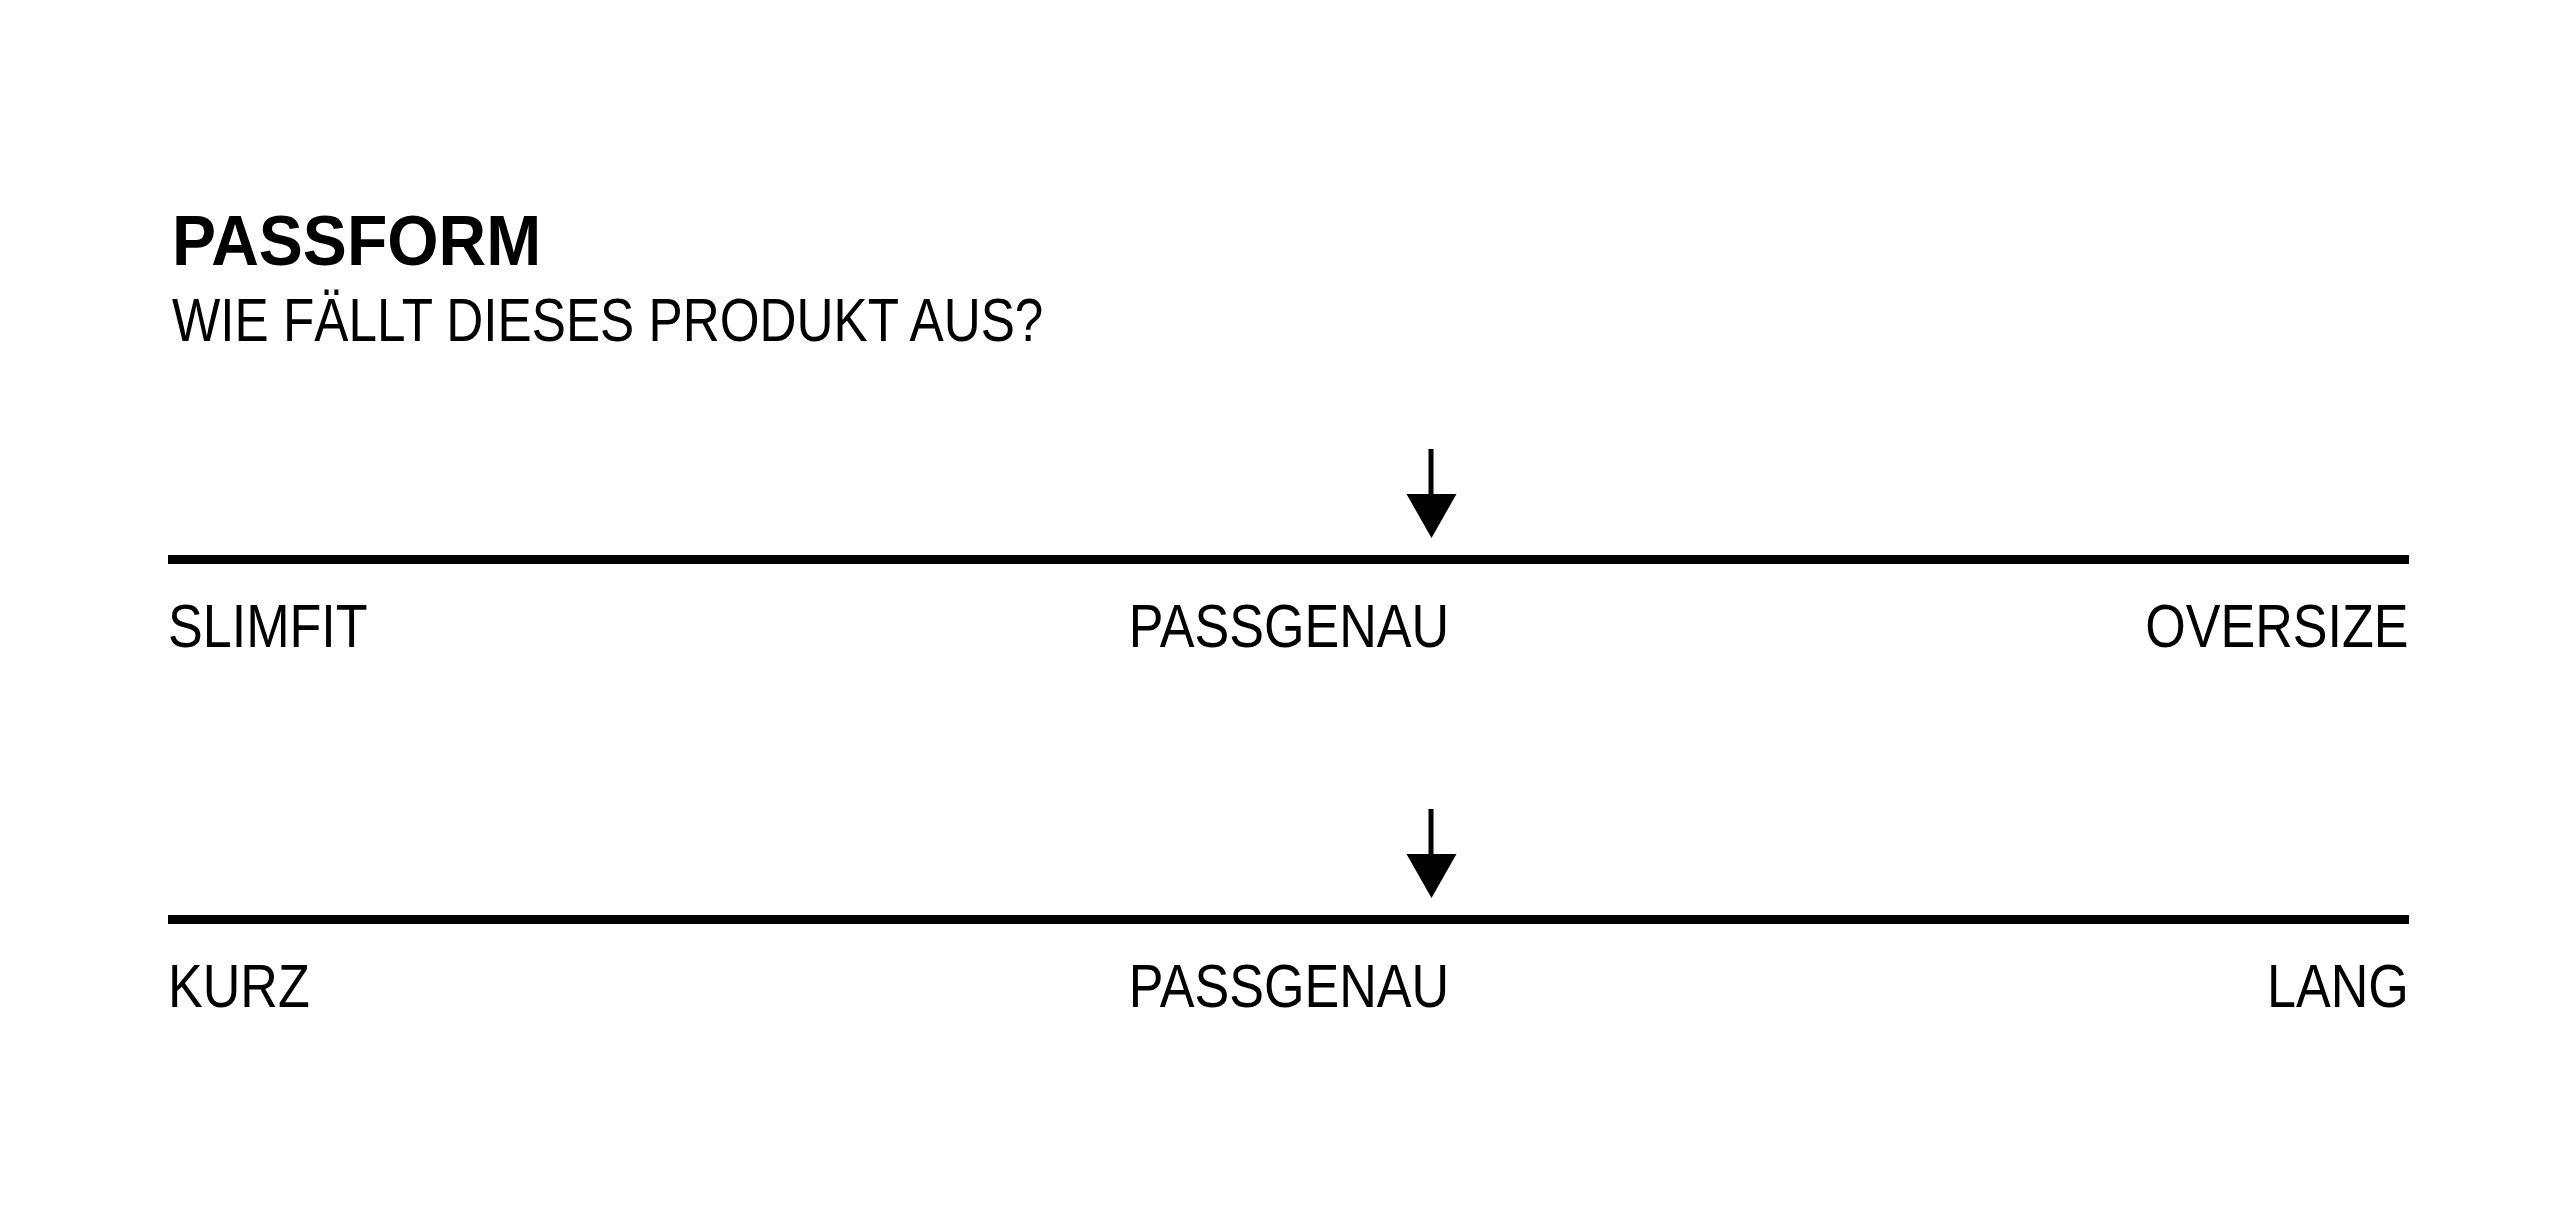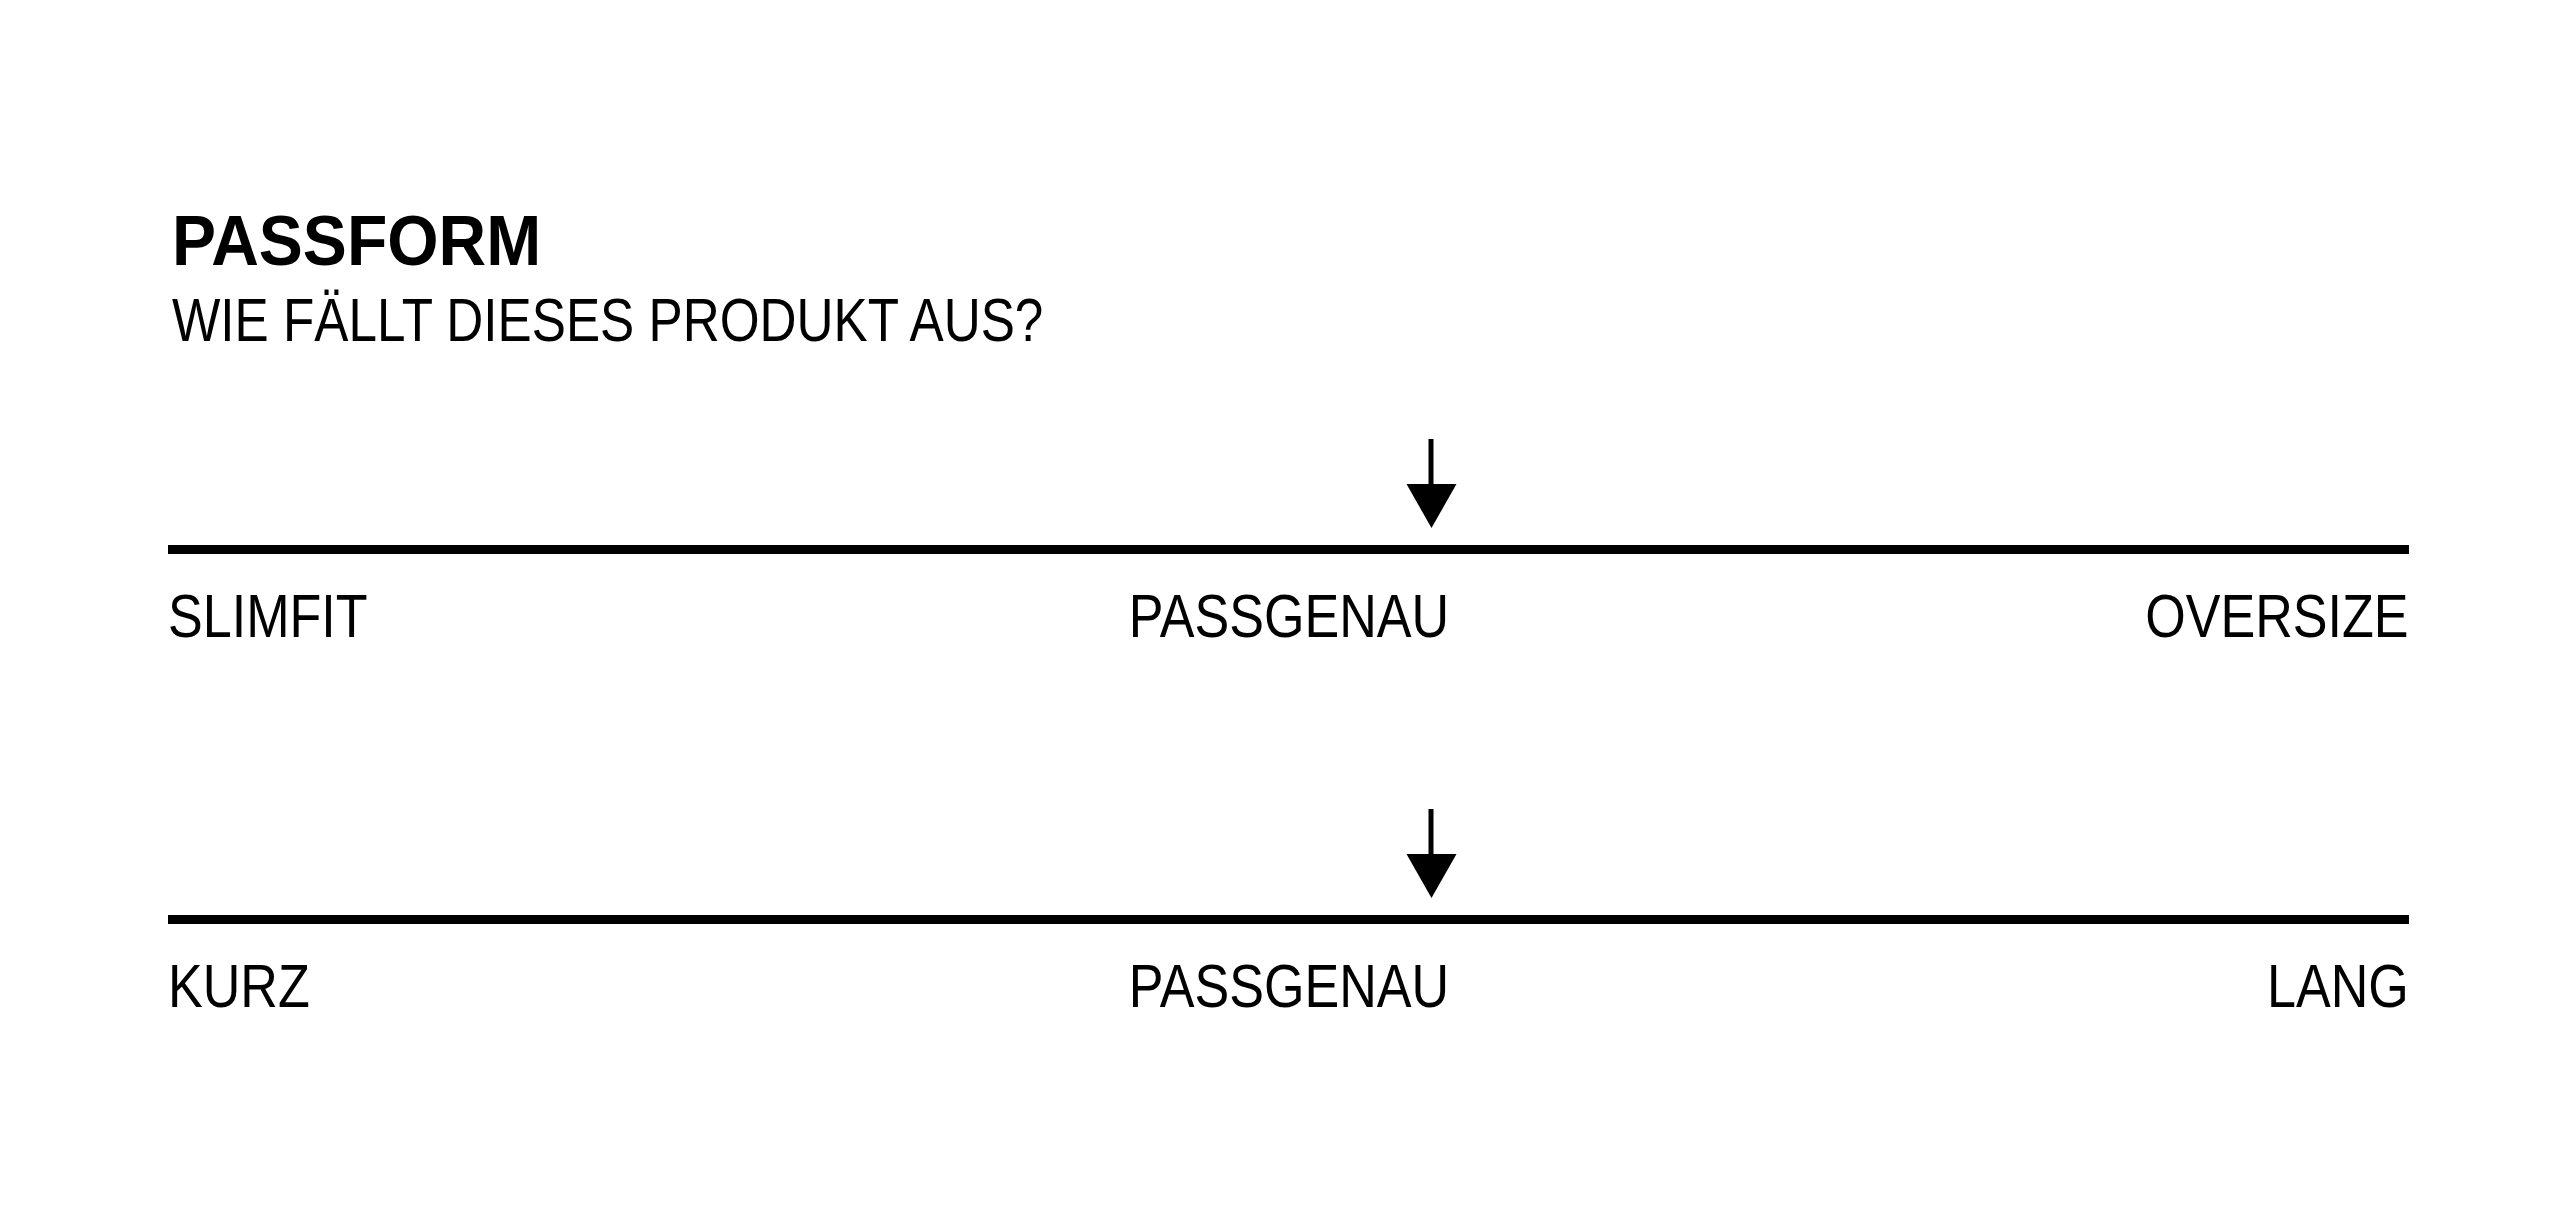--- a/index.html
+++ b/index.html
@@ -42,21 +42,21 @@
     transform-origin: 0 0;
   }
 
   
   .scale {
     position: absolute;
     left: 168px;
     width: 2241px;
     height: 227px;
   }
-  .scale-1 { top: 439px; }
+  .scale-1 { top: 449px; }
   .scale-2 { top: 809px; }
 
   .marker {
     position: absolute;
     top: 0;
     left: 56.35%;            
     transform: translateX(-50%);
     width: 49px;
     height: 89px;
   }

